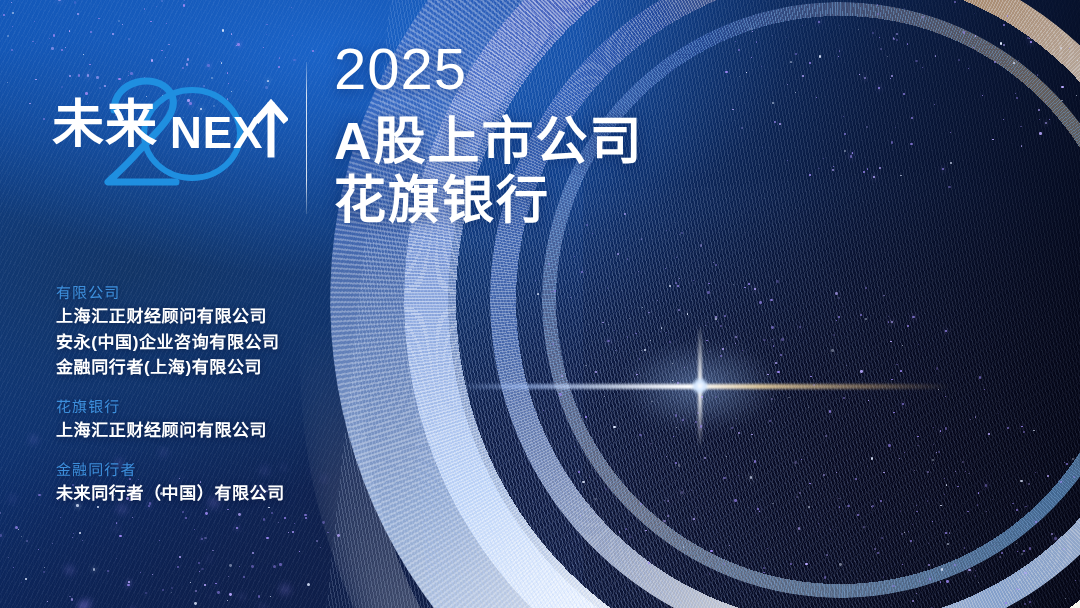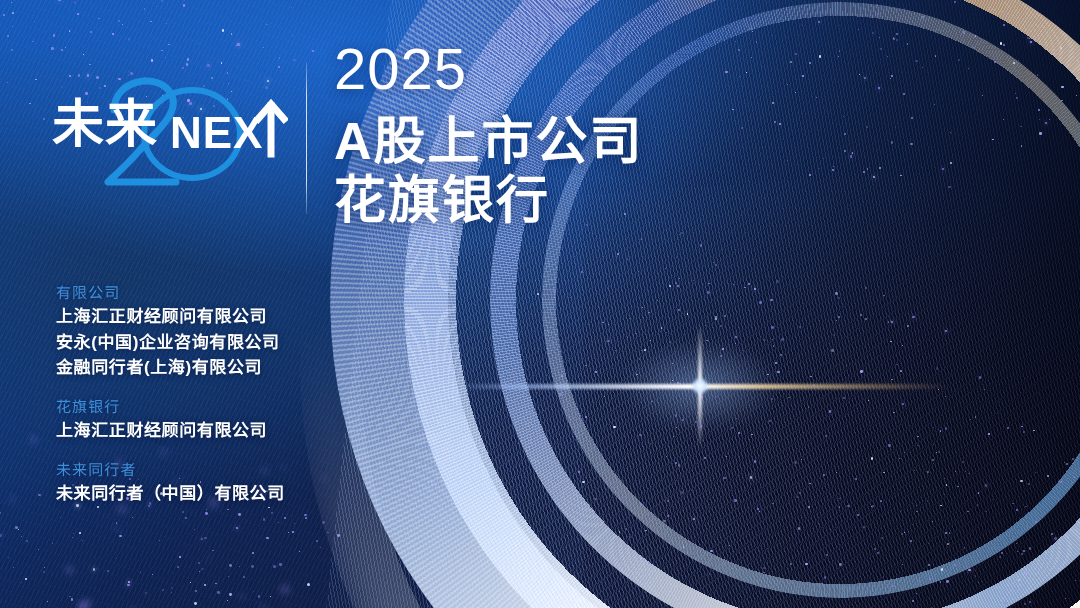--- a/index.html
+++ b/index.html
@@ -1034,18 +1034,18 @@
         <div class="sup-label">有限公司</div>
         <div class="sup-name">上海汇正财经顾问有限公司</div>
         <div class="sup-name">安永(中国)企业咨询有限公司</div>
         <div class="sup-name">金融同行者(上海)有限公司</div>
       </div>
       <div class="sup-group">
         <div class="sup-label">花旗银行</div>
         <div class="sup-name">上海汇正财经顾问有限公司</div>
       </div>
       <div class="sup-group">
-        <div class="sup-label">未来同行者</div>
+        <div class="sup-label">金融同行者</div>
         <div class="sup-name">未来同行者（中国）有限公司</div>
       </div>
     </div>
 
 </div>
 
 </body></html>

